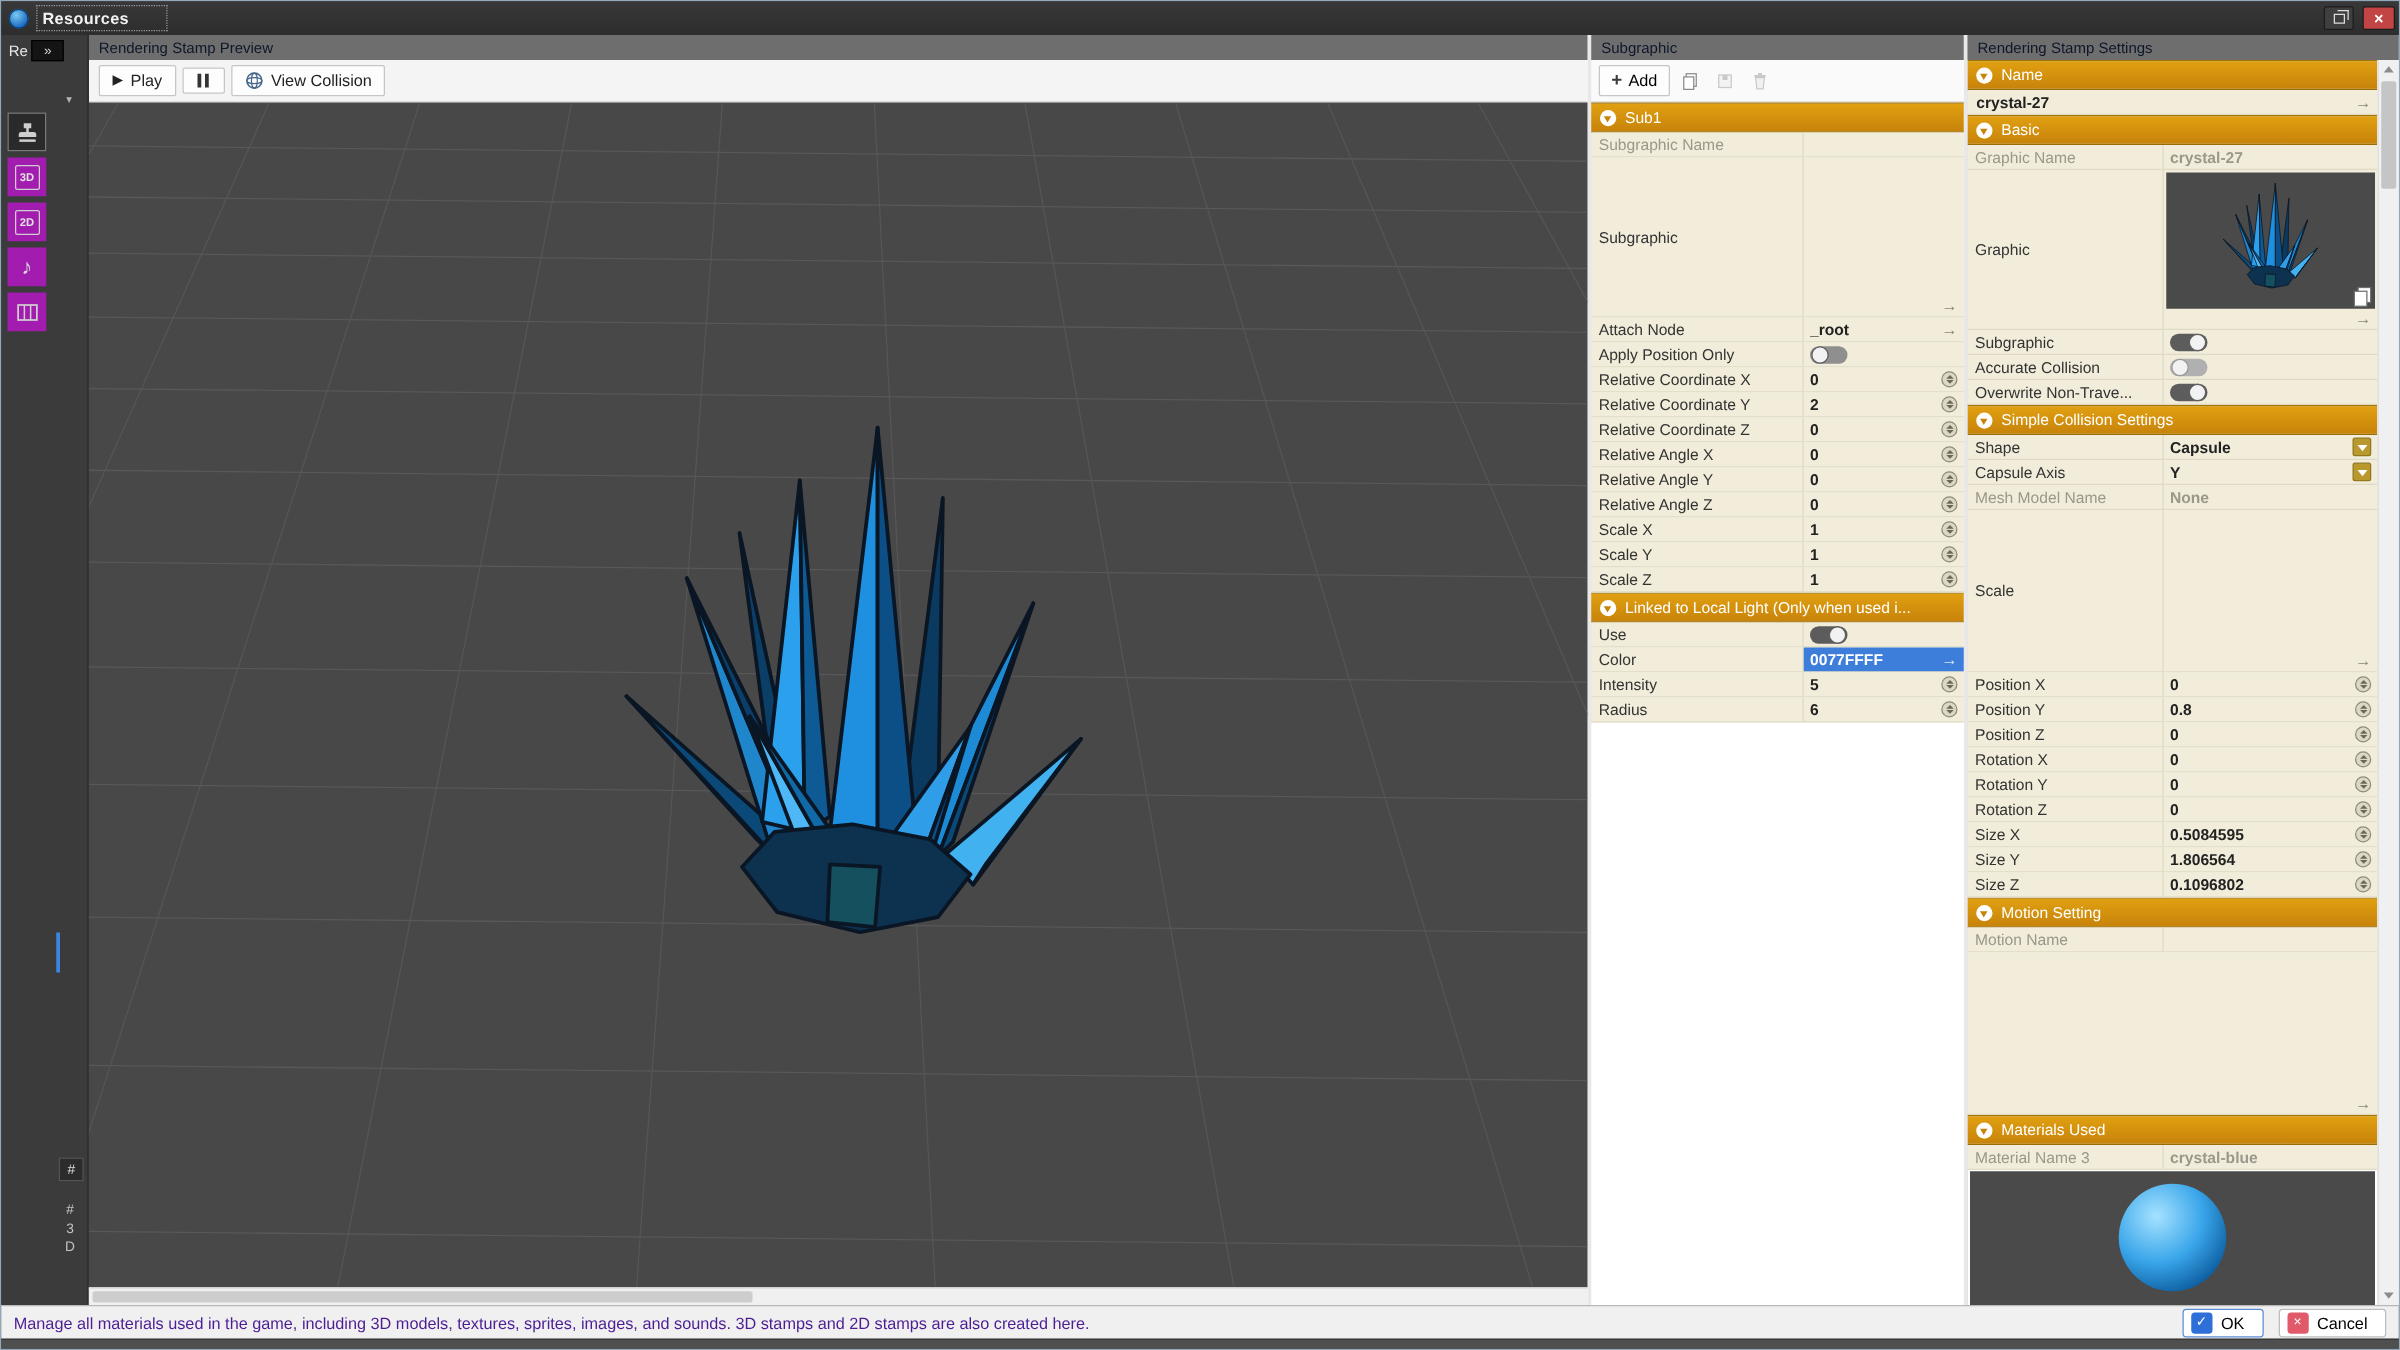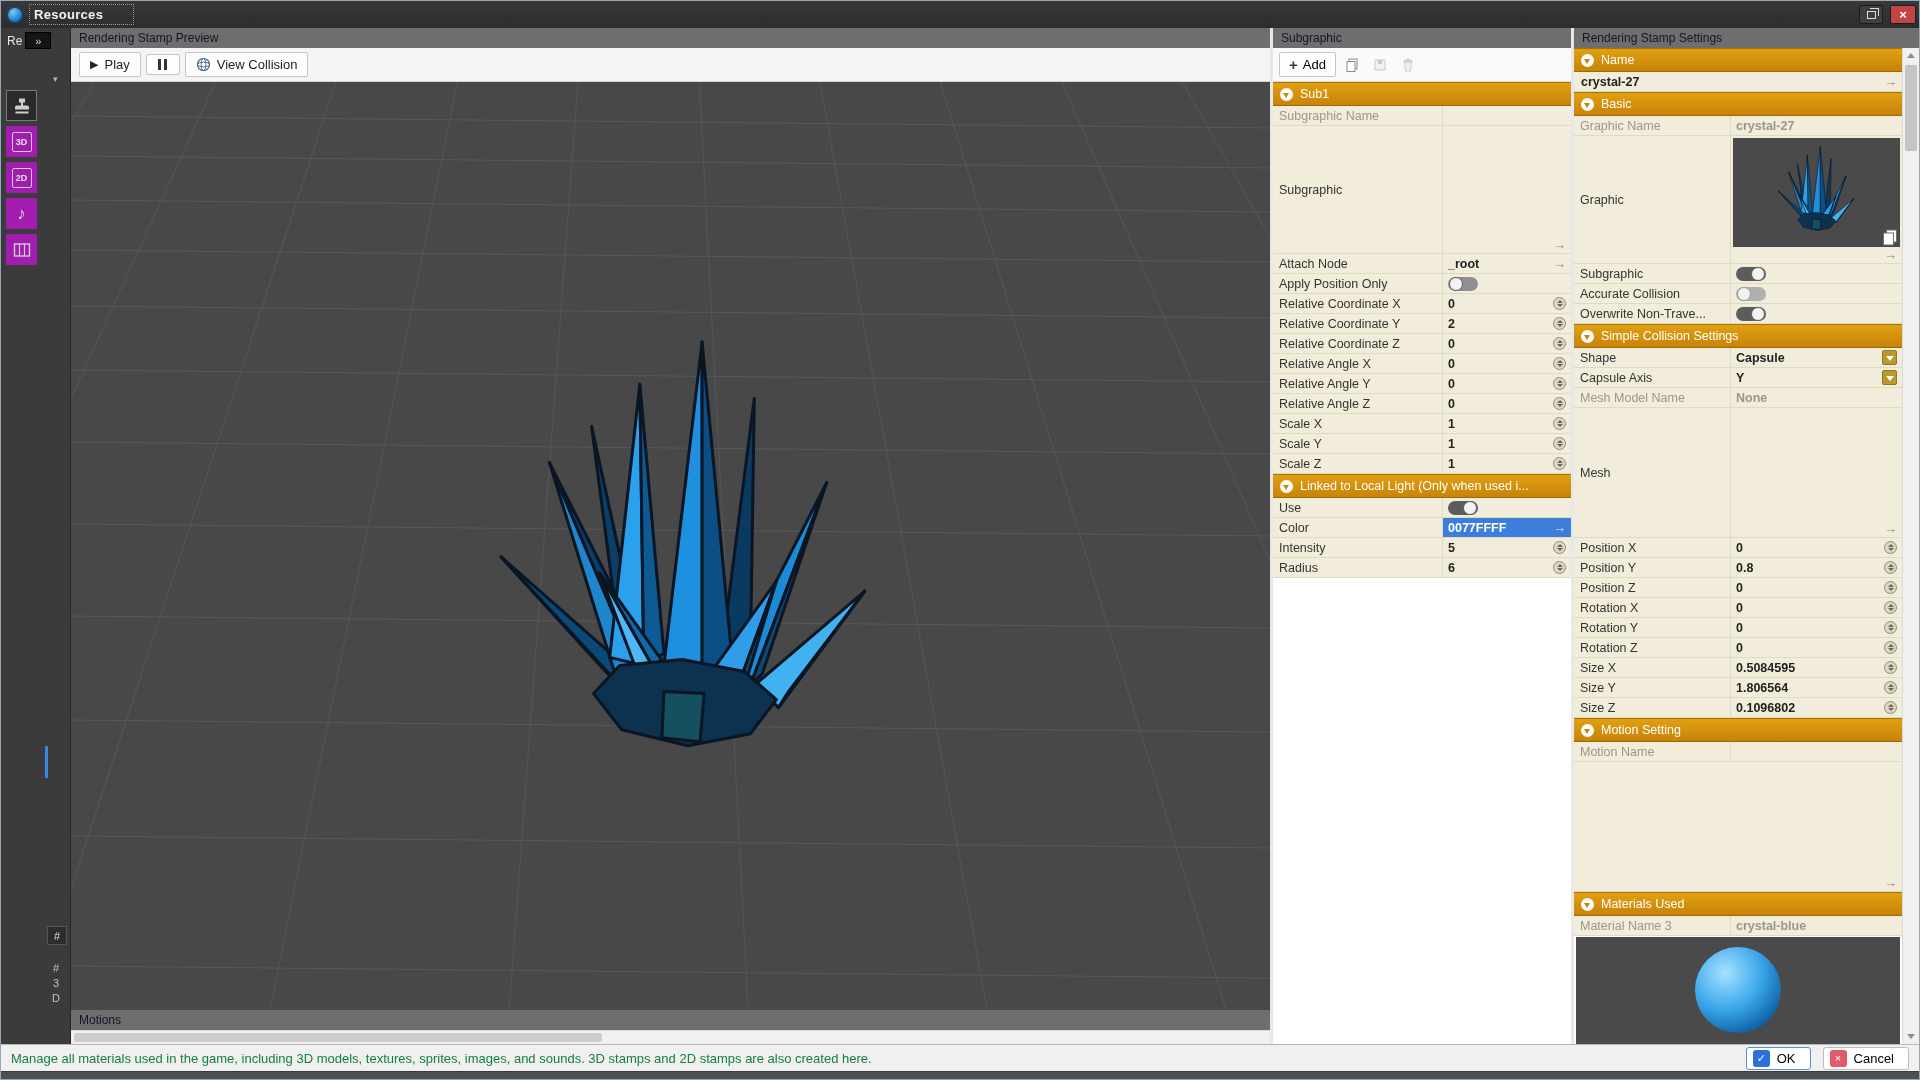--- a/index.html
+++ b/index.html
@@ -107,21 +107,21 @@
   .vs-arrow{position:absolute;left:0;width:16px;height:15px;display:flex;align-items:center;justify-content:center;}
   .vs-arrow.up{top:0;}
   .vs-arrow.down{bottom:0;}
   .vs-arrow i{border-left:4px solid transparent;border-right:4px solid transparent;display:block;}
   .vs-arrow.up i{border-bottom:5px solid #8c8c8c;}
   .vs-arrow.down i{border-top:5px solid #8c8c8c;}
   .vs-thumb{position:absolute;left:2px;right:2px;top:17px;height:86px;background:#c5c5c5;border-radius:2px;}
 
   
   .statusbar{height:27px;background:#f0f0f0;border-top:1px solid #b8b8b8;display:flex;align-items:center;padding:0 10px;gap:12px;flex:0 0 auto;}
-  .status-text{flex:1;font-size:13px;color:#15803d;overflow:hidden;white-space:nowrap;}
+  .status-text{flex:1;font-size:13px;color:#4c1d95;overflow:hidden;white-space:nowrap;}
   .dlg-btn{display:inline-flex;align-items:center;gap:7px;padding:2px 14px 2px 6px;background:#fff;border-radius:3px;font-size:13px;font-family:inherit;cursor:pointer;}
   .dlg-btn.ok{border:1px solid #5b8dd9;}
   .dlg-btn.cancel{border:1px solid #bdbdbd;}
   .mini-sq{width:17px;height:17px;border-radius:3px;color:#fff;font-size:11px;display:flex;align-items:center;justify-content:center;line-height:1;}
   .mini-sq.blue{background:#2e6fd8;}
   .mini-sq.red{background:#e05a6a;}
   .bottom-edge{height:8px;background:#4f4f4f;border-top:1px solid #3a3a3a;flex:0 0 auto;}
 </style>
 </head>
 <body>
@@ -254,23 +254,20 @@
             <line x1="873" y1="0" x2="1160" y2="928"></line>
             <line x1="995" y1="0" x2="1400" y2="928"></line>
             <line x1="1116" y1="0" x2="1640" y2="928"></line>
             <line x1="1238" y1="0" x2="1880" y2="928"></line>
           </g>
         </svg>
         <svg class="crystal" viewBox="0 0 380 460">
           <use href="#crystal-sym" width="380" height="460"></use>
         </svg>
       </div>
-      <div class="panel-header">
-        <span>Motions</span>
-      </div>
       <div class="hscroll">
         <div class="hthumb"></div>
       </div>
     </div>
 
     <div class="subgraphic-panel">
       <div class="panel-header">
         <span>Subgraphic</span>
       </div>
       <div class="sg-toolbar">
@@ -517,21 +514,21 @@
               <span class="dd"></span>
             </div>
           </div>
           <div class="prow">
             <div class="plabel st-label-w dis">Mesh Model Name</div>
             <div class="pvalue dis">
                 <span class="vtext">None</span>
               </div>
           </div>
           <div class="prow tall2">
-            <div class="plabel st-label-w">Mesh</div>
+            <div class="plabel st-label-w">Scale</div>
             <div class="pvalue">
               <span class="cell-arrow">→</span>
             </div>
           </div>
 
           <div class="prow">
             <div class="plabel st-label-w">Position X</div>
             <div class="pvalue">
                 <span class="vtext">0</span>
                 <span class="spin"></span>

